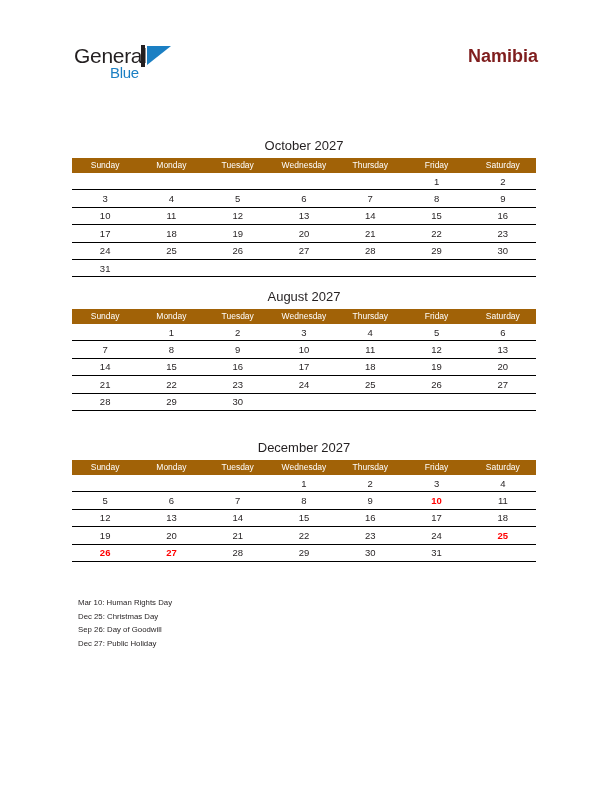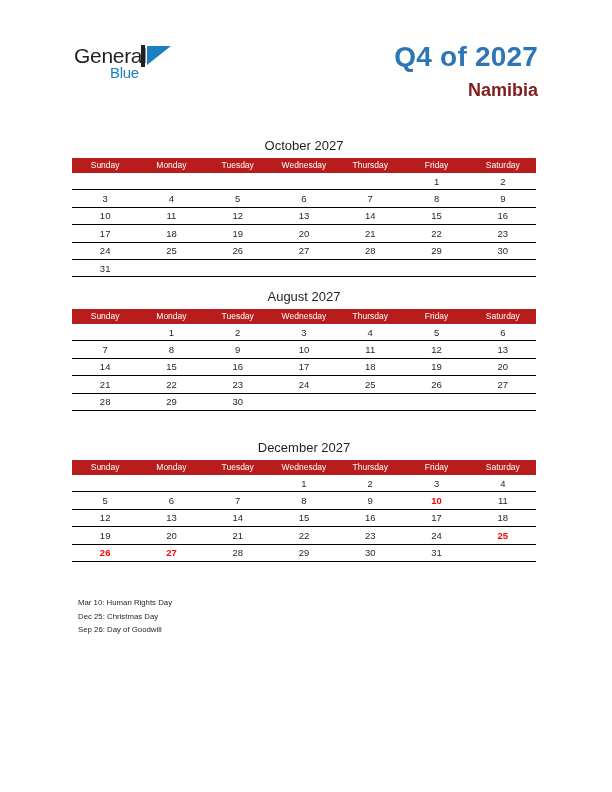--- a/index.html
+++ b/index.html
@@ -93,21 +93,21 @@
     margin-bottom: 2px;
     font-family: "Liberation Sans", sans-serif;
   }
 
   table.cal {
     border-collapse: collapse;
     width: 464px;
     table-layout: fixed;
   }
   table.cal th {
-    background: #b91c1c;
+    background: #a16207;
     color: #ffffff;
     font-size: 8.5px;
     font-weight: normal;
     height: 15px;
     line-height: 15px;
     padding: 0;
     text-align: center;
     border: none;
   }
   table.cal td {
@@ -154,21 +154,20 @@
     <span class="logo-mark">
       <svg width="32" height="22" viewBox="0 0 32 22" xmlns="http://www.w3.org/2000/svg">
         <rect x="0" y="0" width="4" height="22" fill="#231f20"></rect>
         <polygon points="6,1 30,1 6,20" fill="#1b7fc3"></polygon>
       </svg>
     </span>
     <span class="logo-blue">Blue</span>
   </div>
 
   <div class="title-block">
-    <div class="title-main">Q4 of 2027</div>
     <div class="title-sub">Namibia</div>
   </div>
 
 </div>
 
 <div class="month" id="month-0" style="top:136px;">
   <div class="month-title">October 2027</div>
   <table class="cal">
     <thead>
         <tr>
@@ -365,13 +364,14 @@
           <td class="empty">&nbsp;</td>
         </tr>
       </tbody>
   </table>
 </div>
 
 <div class="legend">
     <div class="legend-row">Mar 10: Human Rights Day</div>
     <div class="legend-row">Dec 25: Christmas Day</div>
     <div class="legend-row">Sep 26: Day of Goodwill</div>
+    <div class="legend-row">Dec 27: Public Holiday</div>
   </div>
 
 </body></html>

